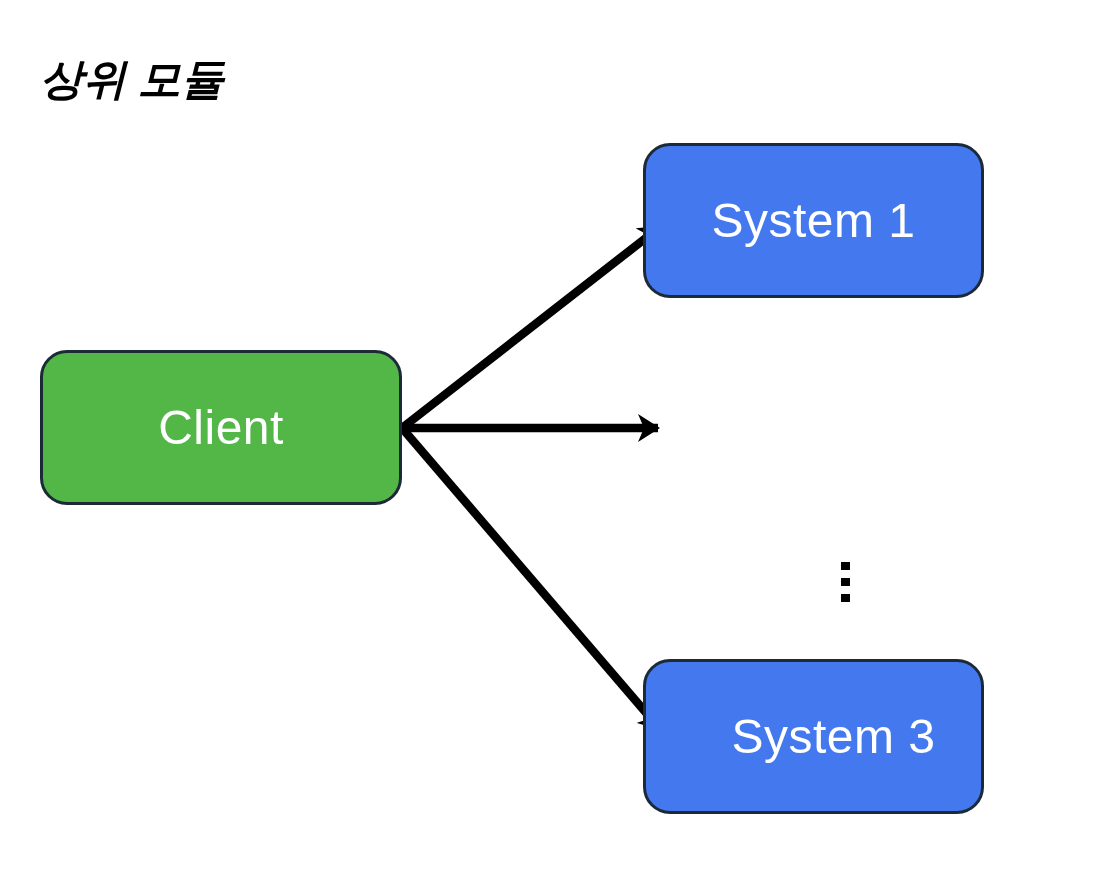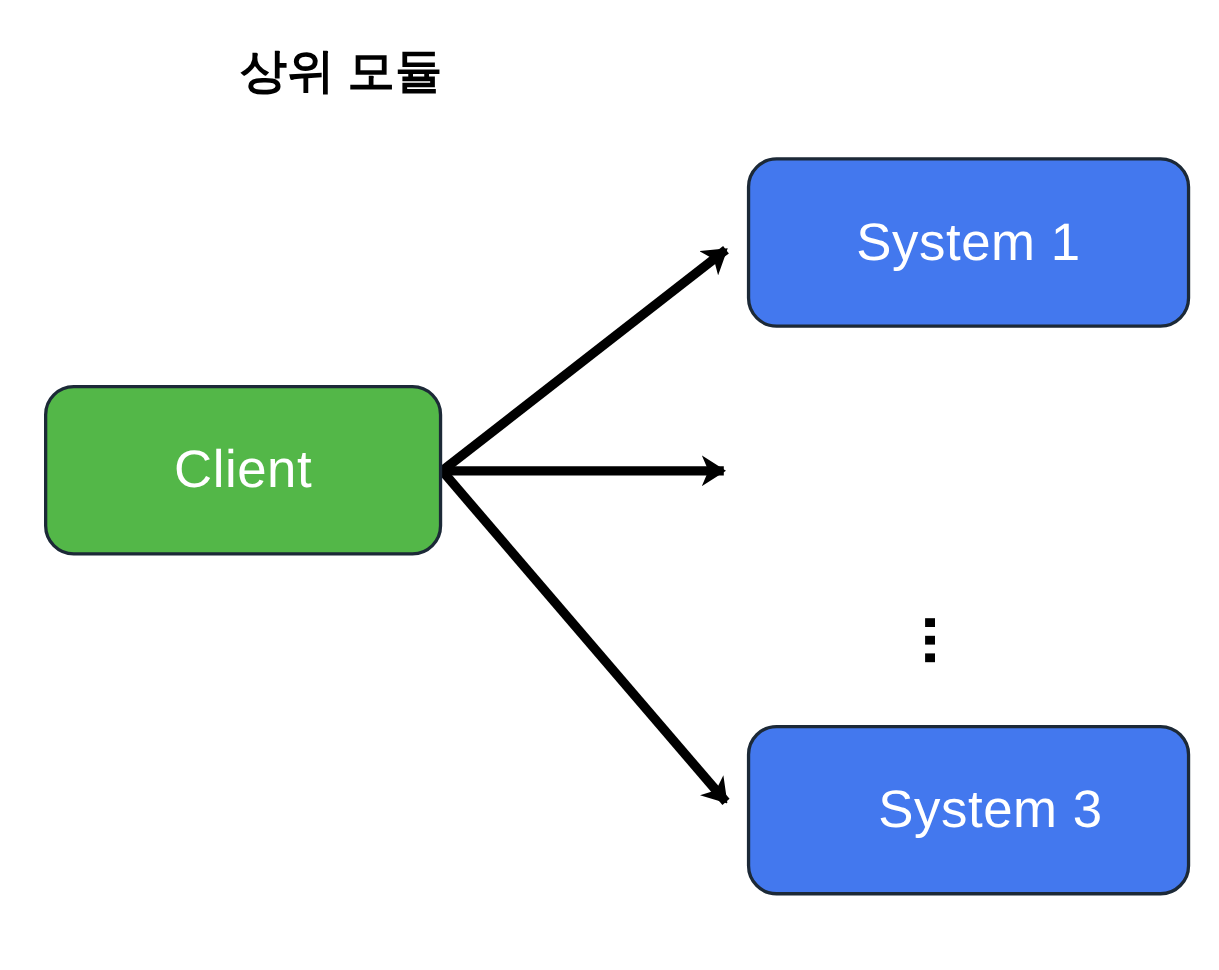--- a/index.html
+++ b/index.html
@@ -10,48 +10,49 @@
   }
   .canvas {
     position: relative;
     width: 1108px;
     height: 882px;
     background: var(--background, #ffffff);
     overflow: hidden;
   }
   .heading {
     position: absolute;
-    top: 40px;
-    text-align: right;
+    top: 54px;
+    text-align: left;
     font-size: 43px;
     font-weight: 700;
     color: var(--heading_text, #000000);
     letter-spacing: 0px;
     line-height: 1.2;
+    font-style: italic;
   }
   .heading.left  { left: 40px;  width: 362px; }
   .heading.right { left: 663px; width: 365px; }
 
   .box {
     position: absolute;
     width: 362px;
     height: 155px;
     border: 3px solid var(--box_border, #1c2937);
     border-radius: 27px;
     display: flex;
     align-items: center;
     justify-content: center;
     box-sizing: border-box;
     color: var(--box_text, #ffffff);
     font-size: 48px;
     font-weight: 400;
     letter-spacing: 0.5px;
   }
   .box.client { left: 40px;  top: 350px; background: var(--client_fill, #53b748); text-align: center; }
-  .box.system { left: 679px; width: 403px; background: var(--system_fill, #4378ee); }
+  .box.system { left: 643px; width: 341px; background: var(--system_fill, #4378ee); }
   .box.s1 { top: 143px; }
   .box.s2 { top: 352px; }
   .box.s3 { top: 659px; padding-left: 40px; }
 
   .arrows {
     position: absolute;
     left: 0;
     top: 0;
   }
   .arrows line {

